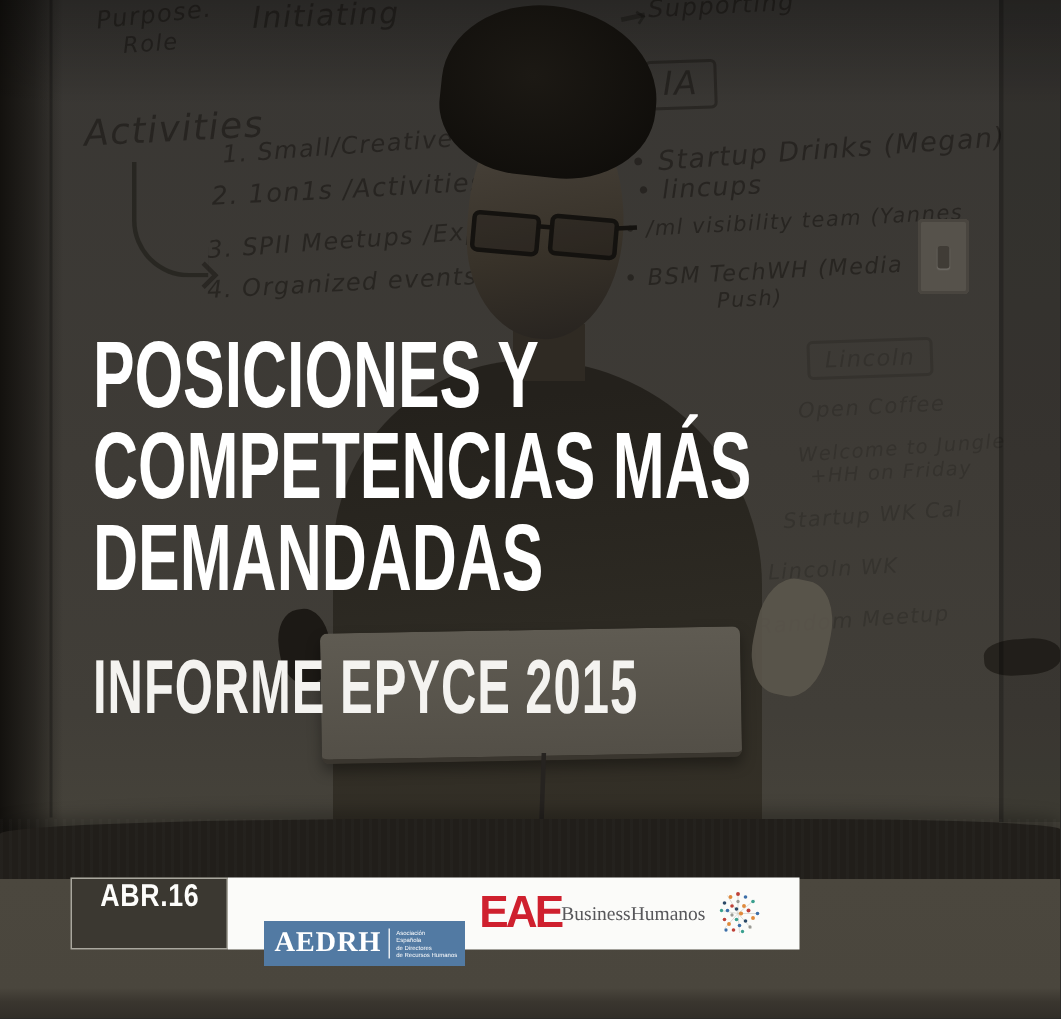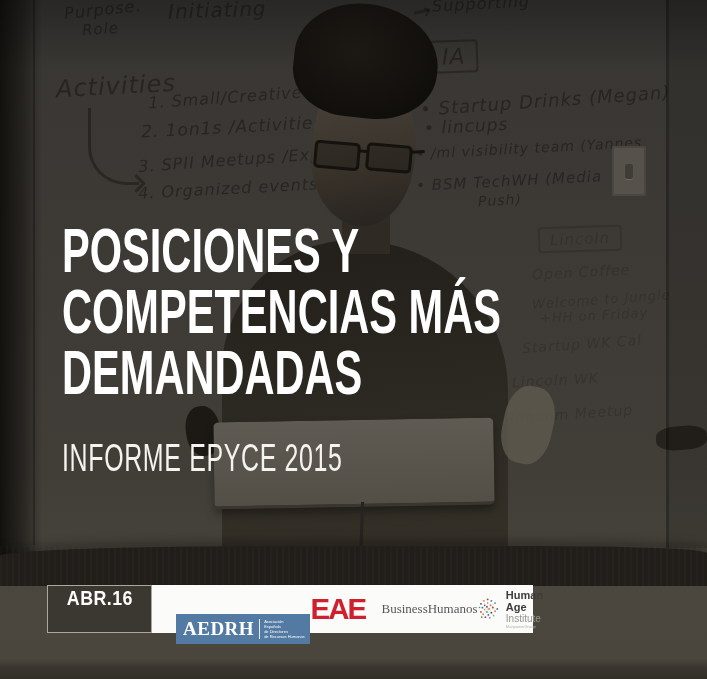--- a/index.html
+++ b/index.html
@@ -70,39 +70,39 @@
       background:repeating-linear-gradient(90deg,rgba(255,255,255,.03) 0 2px,rgba(0,0,0,0) 2px 6px);}
   .floor{position:absolute;left:0;top:586px;width:707px;height:93px;
       background:linear-gradient(180deg,#4b473e 0%,#4a463d 78%,#3a362f 88%,#312e28 100%);}
   
   .title-block{position:absolute;left:62px;top:220px;z-index:5;}
   .title-line{height:61px;line-height:61px;font-size:63px;font-weight:bold;color:#ffffff;
       white-space:nowrap;}
   .title-line>span{display:inline-block;transform:scaleX(.66);transform-origin:left center;
       letter-spacing:0px;}
   .subtitle{position:absolute;left:62px;top:428px;z-index:5;height:60px;line-height:60px;
-      font-size:39px;font-weight:400;color:#f4f3f0;white-space:nowrap;}
+      font-size:51px;font-weight:700;color:#f4f3f0;white-space:nowrap;}
   .subtitle>span{display:inline-block;transform:scaleX(.64);transform-origin:left center;letter-spacing:1px;}
   
   .footer{position:absolute;left:0;top:585px;width:707px;height:48px;z-index:6;}
   .date-badge{position:absolute;left:47px;top:0;width:105px;height:48px;background:#3b3831;
       border:1px solid #a9a79e;box-sizing:border-box;display:flex;align-items:flex-start;justify-content:center;}
   .date-badge>span{display:inline-block;font-size:21px;font-weight:bold;color:#fdfdfb;
       transform:scaleX(.85);letter-spacing:.5px;}
   .logo-strip{position:absolute;left:152px;top:0;width:381px;height:48px;background:#fbfbf9;
       display:flex;align-items:center;justify-content:space-between;box-sizing:border-box;padding:0 24px;}
   
   .aedrh{display:flex;align-items:center;height:30px;background:#527aa3;padding:0 5px 0 7px;margin-top:40px;}
   .aedrh .word{font-family:"Liberation Serif",serif;font-weight:bold;font-size:19px;color:#ffffff;
       letter-spacing:.5px;}
   .aedrh .tagline{margin-left:5px;padding-left:4px;border-left:1px solid rgba(255,255,255,.85);
       display:flex;flex-direction:column;justify-content:center;}
   .aedrh .tagline span{font-size:4px;line-height:5px;color:#ffffff;white-space:nowrap;}
   
-  .eae{display:flex;align-items:center;gap:16px;}
+  .eae{display:flex;align-items:center;gap:0;}
   .eae .word{font-size:30px;font-weight:bold;color:#cf202e;letter-spacing:-2px;
       transform:scaleX(.98);line-height:28px;}
   .eae .school{display:flex;flex-direction:row;}
   .eae .school span{font-family:"Liberation Serif",serif;font-size:13px;line-height:14px;color:#57575a;}
   
   .hage{display:flex;align-items:center;gap:6px;}
   .hage .txt{display:flex;flex-direction:column;}
   .hage .l1{font-size:11px;font-weight:bold;color:#3c3c3a;line-height:12px;}
   .hage .l2{font-size:10px;color:#97978f;line-height:11px;}
   .hage .l3{font-size:4px;color:#b5b5ad;line-height:6px;}
@@ -232,22 +232,17 @@
           <circle cx="4" cy="20" r="1.2" fill="#bf4138"></circle>
             <circle cx="12" cy="20" r="1.2" fill="#3aa08f"></circle>
           <circle cx="18" cy="21" r="1.2" fill="#2c4a68"></circle>
             <circle cx="7" cy="23" r="1.3" fill="#e08a3c"></circle>
           <circle cx="14" cy="24" r="1.2" fill="#3d6fa8"></circle>
             <circle cx="21" cy="25" r="1.1" fill="#9a9a94"></circle>
           <circle cx="10" cy="27" r="1.2" fill="#bf4138"></circle>
             <circle cx="16" cy="28" r="1.1" fill="#3aa08f"></circle>
           <circle cx="5" cy="27" r="1.1" fill="#3d6fa8"></circle>
         </svg>
-        <span class="txt">
-          <span class="l1">Human Age</span>
-          <span class="l2">Institute</span>
-          <span class="l3">ManpowerGroup</span>
-        </span>
       </div>
 
     </div>
   </div>
 </div>
 
 </body></html>

